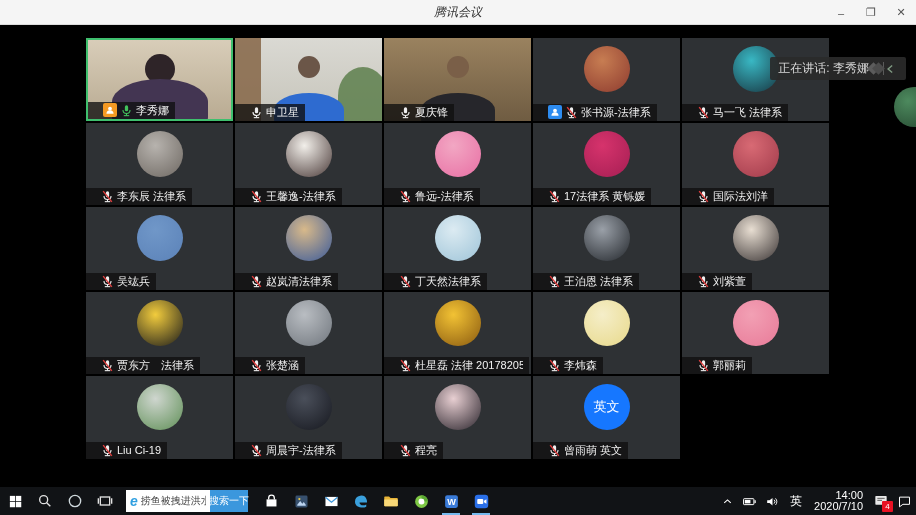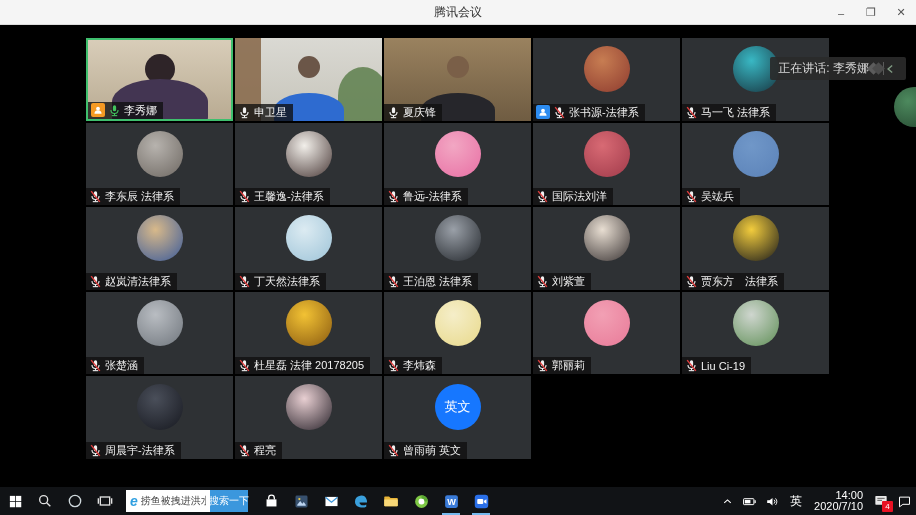--- a/index.html
+++ b/index.html
@@ -2,21 +2,21 @@
 <html><head>
 <meta charset="utf-8">
 <style>
   * { margin:0; padding:0; box-sizing:border-box; }
   html,body { width:916px; height:515px; overflow:hidden; background:#000;
     font-family:"Liberation Sans","DejaVu Sans",sans-serif; }
   .screen { position:relative; width:916px; height:515px; background:#000; }
 
   
   .titlebar { position:absolute; top:0; left:0; right:0; height:25px; background:#f5f5f5;
-    border-bottom:1px solid #dcdcdc; display:flex; align-items:center; }
+    border-bottom:1px solid #dcdcdc; display:flex; align-items:center;font-style:italic; }
   .titlebar-title { position:absolute; left:0; right:0; text-align:center; font-size:12px; color:#333; }
   .win-controls { position:absolute; right:0; top:0; height:25px; display:flex; }
   .win-btn { width:30px; height:25px; display:flex; align-items:center; justify-content:center;
     font-size:11px; color:#555; cursor:default; }
 
   
   .main { position:absolute; top:25px; left:0; right:0; bottom:28px; background:#000; overflow:hidden; }
   .grid { position:absolute; left:86px; top:13px; width:743px; height:421px;
     display:grid; grid-template-columns:repeat(5,1fr); grid-template-rows:repeat(5,1fr); gap:2px; }
   .tile { position:relative; background:#2e3134; overflow:hidden; }
@@ -24,21 +24,21 @@
   .avatar { position:absolute; left:50%; top:8px; transform:translateX(-50%);
     width:46px; height:46px; border-radius:50%; display:flex; align-items:center; justify-content:center;
     color:#fff; font-size:13px; }
   .v-bg { position:absolute; inset:0; }
   .v-strip { position:absolute; left:0; top:0; bottom:0; width:18%; opacity:.9; }
   .v-blob { position:absolute; right:-6px; bottom:-4px; width:34%; height:70%; border-radius:50% 50% 0 0; opacity:.85; }
   .v-head { position:absolute; left:50%; transform:translateX(-50%); border-radius:50%; }
   .v-body { position:absolute; left:50%; transform:translateX(-50%); border-radius:50% 50% 8px 8px; bottom:-6px; }
   .nameplate { position:absolute; left:0; bottom:0; max-width:calc(100% - 2px);
     display:inline-flex; align-items:center; gap:3px; background:rgba(16,16,16,.78);
-    padding:1px 6px 1px 3px; height:17px;justify-content:flex-end; }
+    padding:1px 6px 1px 15px; height:17px;justify-content:flex-end; }
   .nameplate .pname { color:#f2f2f2; font-size:11px; white-space:nowrap; overflow:hidden; }
   .pbadge { width:14px; height:14px; border-radius:2px; display:flex; align-items:center; justify-content:center; flex:none; }
   .micwrap { width:13px; height:13px; flex:none; display:flex; }
 
   
   .speak-bar { position:absolute; top:32px; right:10px; height:23px; background:rgba(42,42,42,.92);
     border-radius:2px; display:flex; align-items:center; padding:0 8px; z-index:5; }
   .speak-text { color:#d8d8d8; font-size:12px; white-space:nowrap; }
   .diamond { width:9px; height:9px; background:#5c5c5c; transform:rotate(45deg); }
   .diamond.d2 { margin-left:-4px; background:#4c4c4c; }
@@ -217,20 +217,35 @@
   <path d="M5.5 11a6.5 6.5 0 0 0 13 0" fill="none" stroke="#f0f0f0" stroke-width="2"></path>
   <line x1="12" y1="17.5" x2="12" y2="21" stroke="#f0f0f0" stroke-width="2"></line>
   <line x1="7" y1="21.5" x2="17" y2="21.5" stroke="#f0f0f0" stroke-width="2"></line>
   <line x1="4" y1="2" x2="20" y2="22" stroke="#e03e3e" stroke-width="2.6"></line>
               </svg>
             </span>
             <span class="pname">鲁远-法律系</span>
           </div>
         </div>
         <div class="tile">
+          <div class="avatar" style="background: radial-gradient(circle at 40% 32%, rgb(214, 51, 108), rgb(165, 30, 83));"></div>
+          <div class="nameplate">
+            <span class="micwrap">
+              <svg width="13" height="13" viewBox="0 0 24 24">
+  <rect x="9" y="2.5" width="6" height="11" rx="3" fill="#f0f0f0"></rect>
+  <path d="M5.5 11a6.5 6.5 0 0 0 13 0" fill="none" stroke="#f0f0f0" stroke-width="2"></path>
+  <line x1="12" y1="17.5" x2="12" y2="21" stroke="#f0f0f0" stroke-width="2"></line>
+  <line x1="7" y1="21.5" x2="17" y2="21.5" stroke="#f0f0f0" stroke-width="2"></line>
+  <line x1="4" y1="2" x2="20" y2="22" stroke="#e03e3e" stroke-width="2.6"></line>
+              </svg>
+            </span>
+            <span class="pname">17法律系 黄铄媛</span>
+          </div>
+        </div>
+        <div class="tile">
           <div class="avatar" style="background: radial-gradient(circle at 40% 32%, rgb(216, 106, 116), rgb(160, 58, 74));"></div>
           <div class="nameplate">
             <span class="micwrap">
               <svg width="13" height="13" viewBox="0 0 24 24">
   <rect x="9" y="2.5" width="6" height="11" rx="3" fill="#f0f0f0"></rect>
   <path d="M5.5 11a6.5 6.5 0 0 0 13 0" fill="none" stroke="#f0f0f0" stroke-width="2"></path>
   <line x1="12" y1="17.5" x2="12" y2="21" stroke="#f0f0f0" stroke-width="2"></line>
   <line x1="7" y1="21.5" x2="17" y2="21.5" stroke="#f0f0f0" stroke-width="2"></line>
   <line x1="4" y1="2" x2="20" y2="22" stroke="#e03e3e" stroke-width="2.6"></line>
               </svg>

